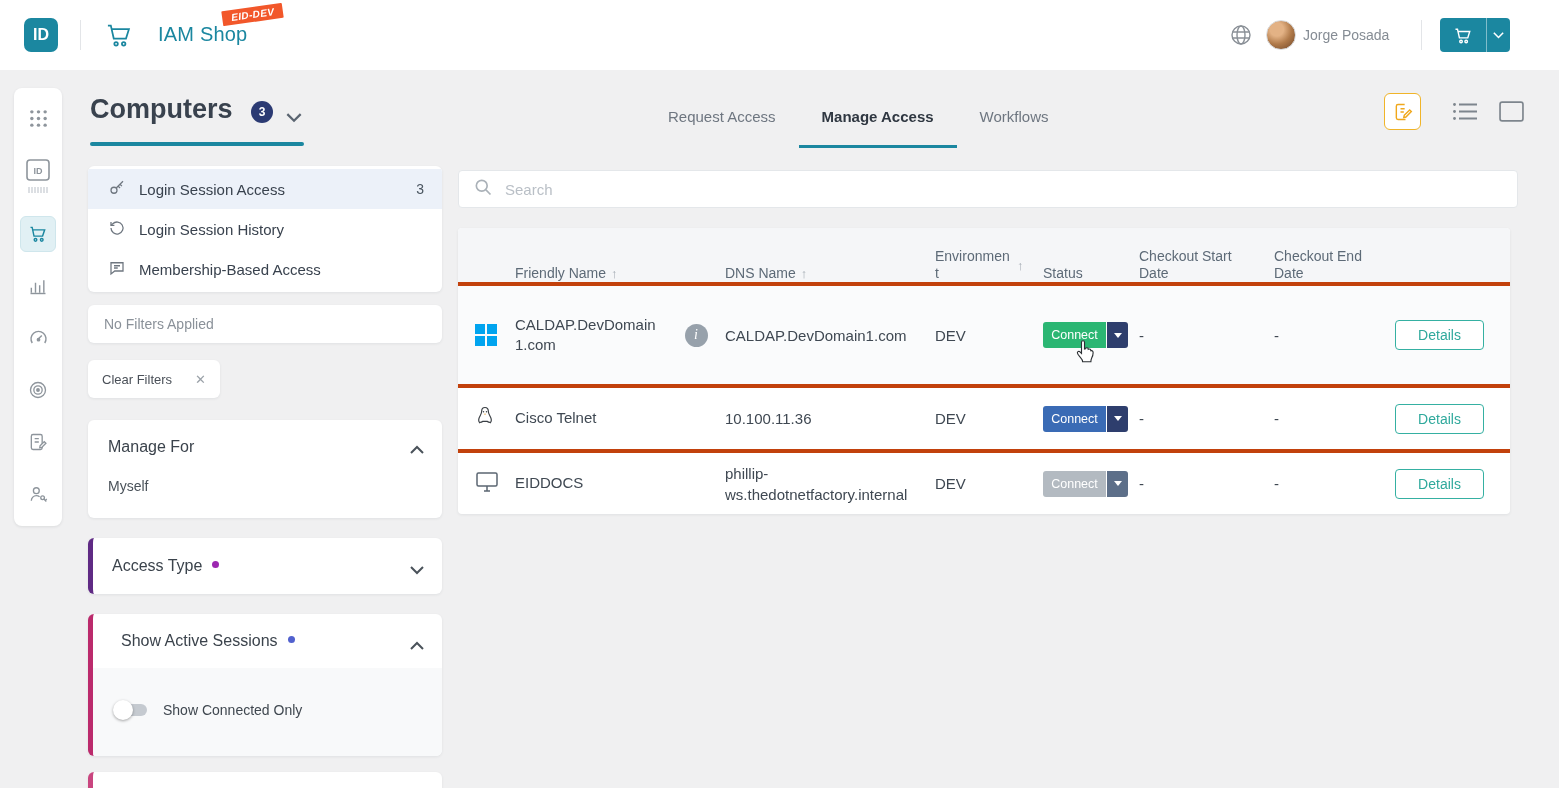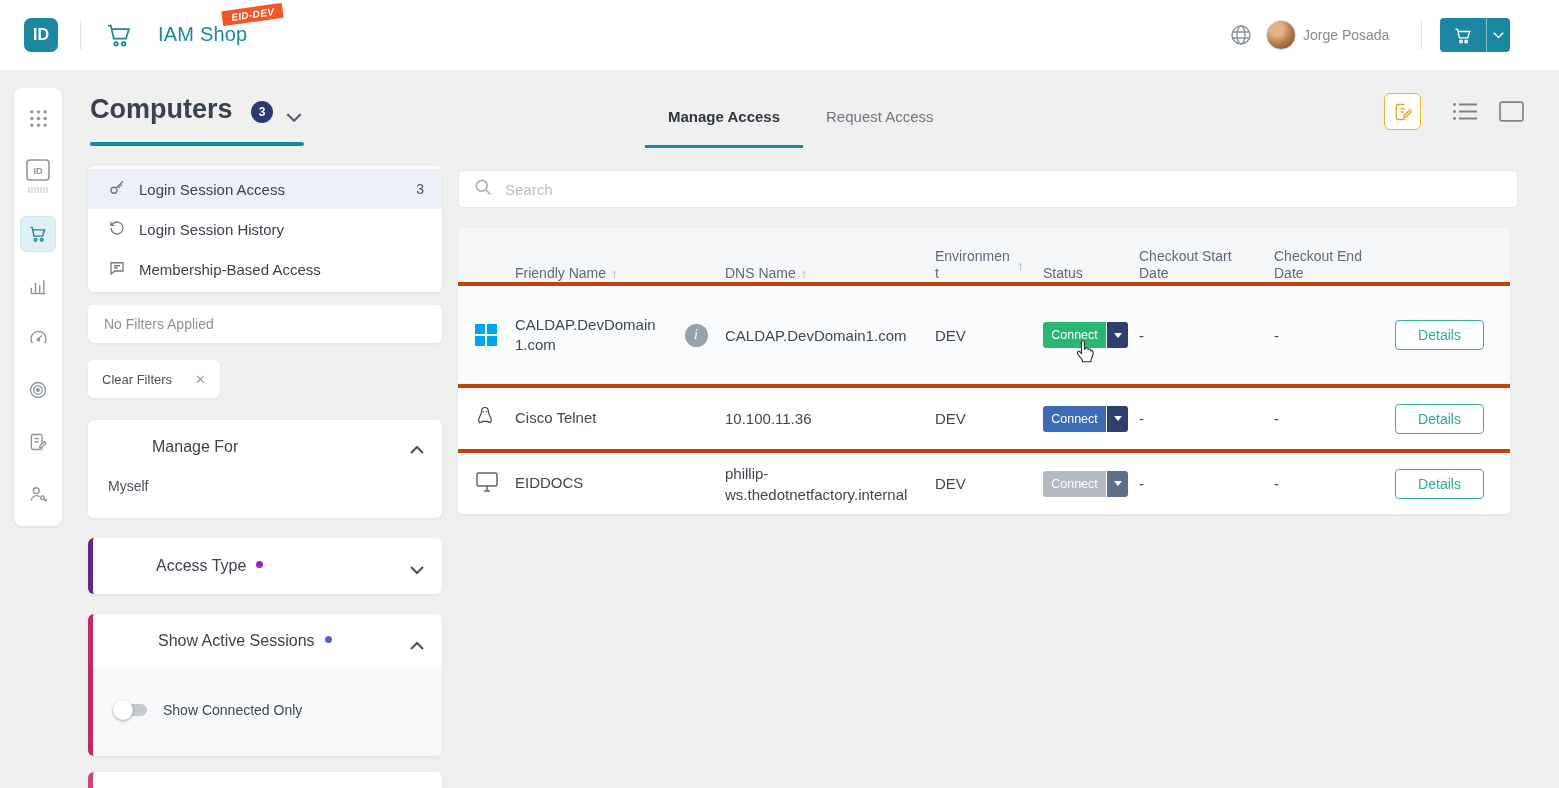--- a/index.html
+++ b/index.html
@@ -62,32 +62,32 @@
   .menu-item.sel { background:#ecf1f9; }
   .menu-item .count { margin-left:auto; color:#4a5560; font-size:14px; }
 
   .nofilters-card { left:88px; top:305px; width:354px; height:38px; display:flex; align-items:center;
                     padding-left:16px; font-size:14px; color:#8a9199; }
   .clear-chip { left:88px; top:360px; height:38px; display:inline-flex; align-items:center; gap:23px;
                 padding:0 14px; font-size:13px; color:#4a5058; cursor:pointer; }
   .clear-chip .x { color:#9aa1a8; font-size:13px; }
 
   .managefor-card { left:88px; top:420px; width:354px; height:98px; padding:18px 18px 0 20px; }
-  .card-title { font-size:16px; color:#3b434c;margin-left:44px; }
+  .card-title { font-size:16px; color:#3b434c; }
   .card-chevron { position:absolute; right:18px; top:20px; cursor:pointer; }
   .managefor-value { margin-top:22px; font-size:14px; color:#4a525a; cursor:pointer; }
 
   .accesstype-card { left:88px; top:538px; width:354px; height:56px; border-left:5px solid #5f2a84;
                      display:flex; align-items:center; padding-left:19px; }
   .dot { display:inline-block; width:7px; height:7px; border-radius:50%; margin-left:10px; margin-bottom:3px; }
   .dot.purple { background:#9c27b0; }
   .dot.blue { background:#5161ce; }
 
   .sessions-card { left:88px; top:614px; width:354px; height:142px; border-left:5px solid #bb2a6c; overflow:hidden; }
-  .sessions-title-row { height:54px; display:flex; align-items:center; padding-left:21px; position:relative; }
+  .sessions-title-row { height:54px; display:flex; align-items:center; padding-left:28px; position:relative; }
   .sessions-body { height:88px; background:#f8f9fa; padding:32px 20px 0; display:flex; align-items:flex-start; }
   .toggle-row { display:flex; align-items:center; gap:14px; }
   .toggle { position:relative; width:36px; height:20px; cursor:pointer; flex:0 0 auto; }
   .toggle .track { position:absolute; left:2px; top:4px; width:32px; height:12px; border-radius:7px; background:#c5cad0; }
   .toggle .knob { position:absolute; left:0; top:0; width:20px; height:20px; border-radius:50%; background:#fff;
                   box-shadow:0 1px 3px rgba(0,0,0,.35); }
   .toggle-label { font-size:14px; color:#3f474f; }
 
   .partial-card { left:88px; top:772px; width:354px; height:40px; border-left:5px solid #c9457f; }
 
@@ -268,22 +268,23 @@
 <div class="abs page-title">Computers</div>
 <div class="abs count-badge">3</div>
 <span class="abs title-chevron">
   <svg width="16" height="10" viewBox="0 0 14 9" fill="none" stroke="#5a6470" stroke-width="2">
       <path d="M1 1l6 6 6-6"></path>
     </svg>
 </span>
 <div class="abs title-underline"></div>
 
 <div class="abs tabs">
+  <div class="tab">Request Access</div>
   <div class="tab active">Manage Access</div>
-  <div class="tab">Request Access</div>
+  <div class="tab">Workflows</div>
 </div>
 
 <div class="abs hdr-btn-yellow">
   <svg width="20" height="22" viewBox="0 0 24 24" fill="none" stroke="#f0a81c" stroke-width="1.7">
       <path d="M14 3H6a2 2 0 0 0-2 2v14a2 2 0 0 0 2 2h9"></path>
       <path d="M9 8h5M9 12h4"></path>
       <path d="M13.5 16l6.5-6.5 2 2-6.5 6.5-2.6.6z"></path>
     </svg>
 </div>
 <span class="abs hdr-icon" style="left:1452px;">

